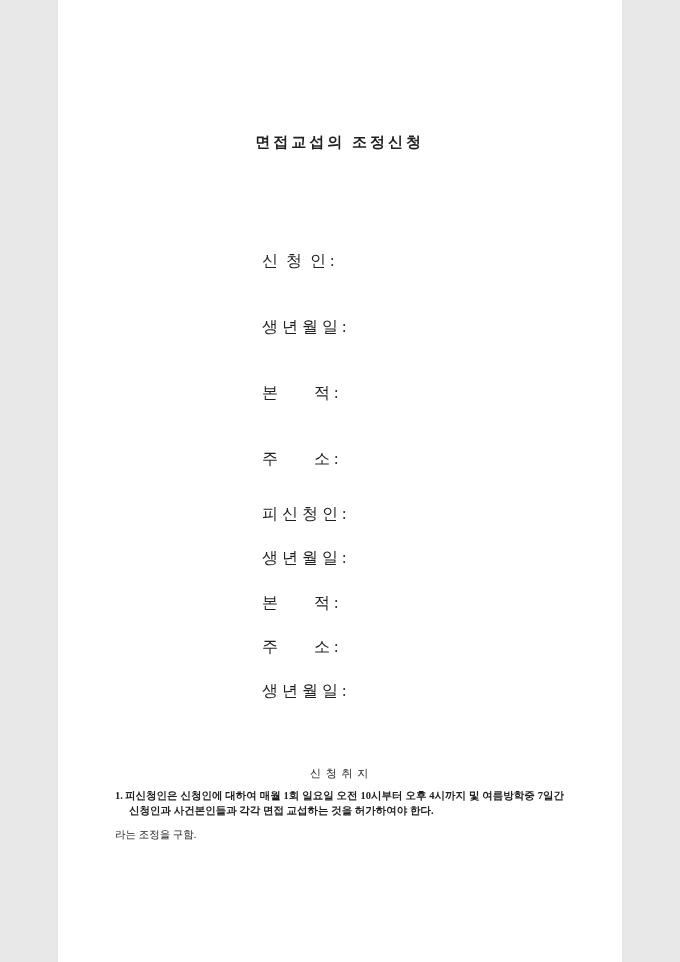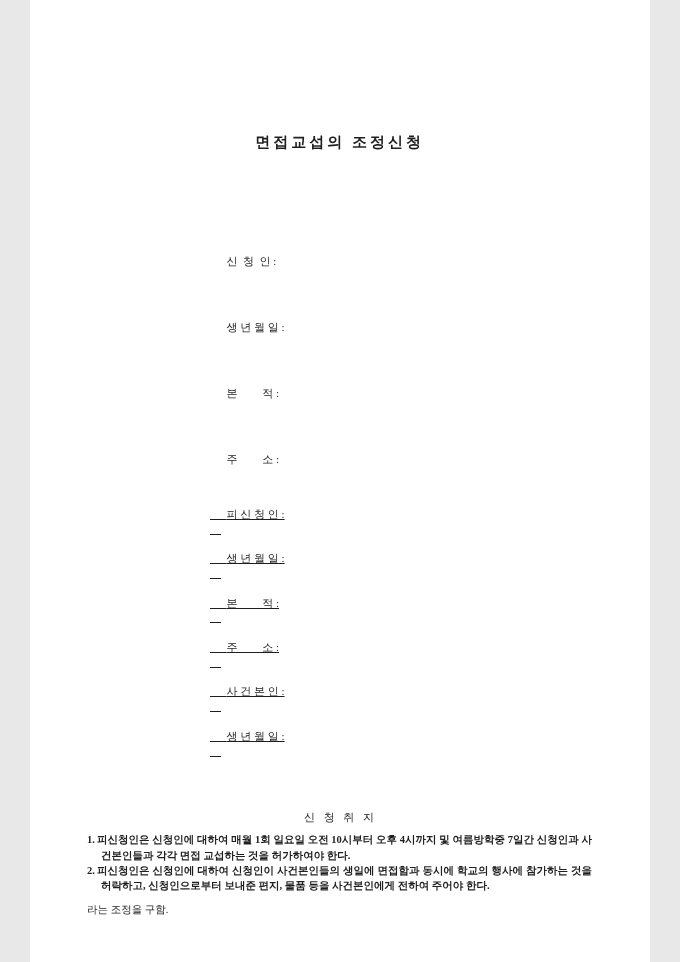--- a/index.html
+++ b/index.html
@@ -2,53 +2,52 @@
 <html><head>
 <meta charset="utf-8">
 <style>
   html, body {
     margin: 0;
     padding: 0;
     background: #e8e8e8;
   }
   .page {
     position: relative;
-    width: 620px;
+    width: 564px;
     height: 962px;
     margin: 0 auto;
     background: #ffffff;
     box-sizing: border-box;
     padding: 133px 58px 0 57px;
     overflow: hidden;
     font-family: "Liberation Serif", "DejaVu Serif", serif;
     color: #1f1f1f;
   }
   .doc-title {
     text-align: center;
     font-size: 15px;
     font-weight: bold;
     letter-spacing: 3px;
     margin: 0 0 0 0;
   }
   .party-block {
     margin-top: 76px;
     margin-left: 123px;
-    font-size: 11px;
+    font-size: 16px;
   }
   .field {
     white-space: pre;
   }
   .field.g1 { line-height: 22px; }
-  .field.g2 { line-height: 14.8px; text-decoration: underline; }
+  .field.g2 { line-height: 14.8px; }
   .sec-heading {
     text-align: center;
     font-size: 11px;
     letter-spacing: 1px;
     margin-top: 52px;
-    font-family: Liberation Mono, monospace;
   }
   .items {
     margin-top: 7px;
     font-weight: bold;
   }
   .item {
     font-size: 10.5px;
     line-height: 15.3px;
     text-align: justify;
     padding-left: 14px;
@@ -91,33 +90,27 @@
     <div class="field g2">
       <span>생 년 월 일 :</span>
     </div>
     <div class="field g2">
       <span>본         적 :</span>
     </div>
     <div class="field g2">
       <span>주         소 :</span>
     </div>
     <div class="field g2">
-      <span>사 건 본 인 :</span>
-    </div>
-    <div class="field g2">
       <span>생 년 월 일 :</span>
     </div>
   </div>
 
   <div class="sec-heading">신 청 취 지</div>
 
   <div class="items">
     <div class="item">
       <span class="no">1.</span><span class="txt">피신청인은 신청인에 대하여 매월 1회 일요일 오전 10시부터 오후 4시까지 및 여름방학중 7일간 신청인과 사건본인들과 각각 면접 교섭하는 것을 허가하여야 한다.</span>
     </div>
-    <div class="item">
-      <span class="no">2.</span><span class="txt">피신청인은 신청인에 대하여 신청인이 사건본인들의 생일에 면접함과 동시에 학교의 행사에 참가하는 것을 허락하고, 신청인으로부터 보내준 편지, 물품 등을 사건본인에게 전하여 주어야 한다.</span>
-    </div>
   </div>
 
   <div class="closing">라는 조정을 구함.</div>
 
 </div>
 
 </body></html>

